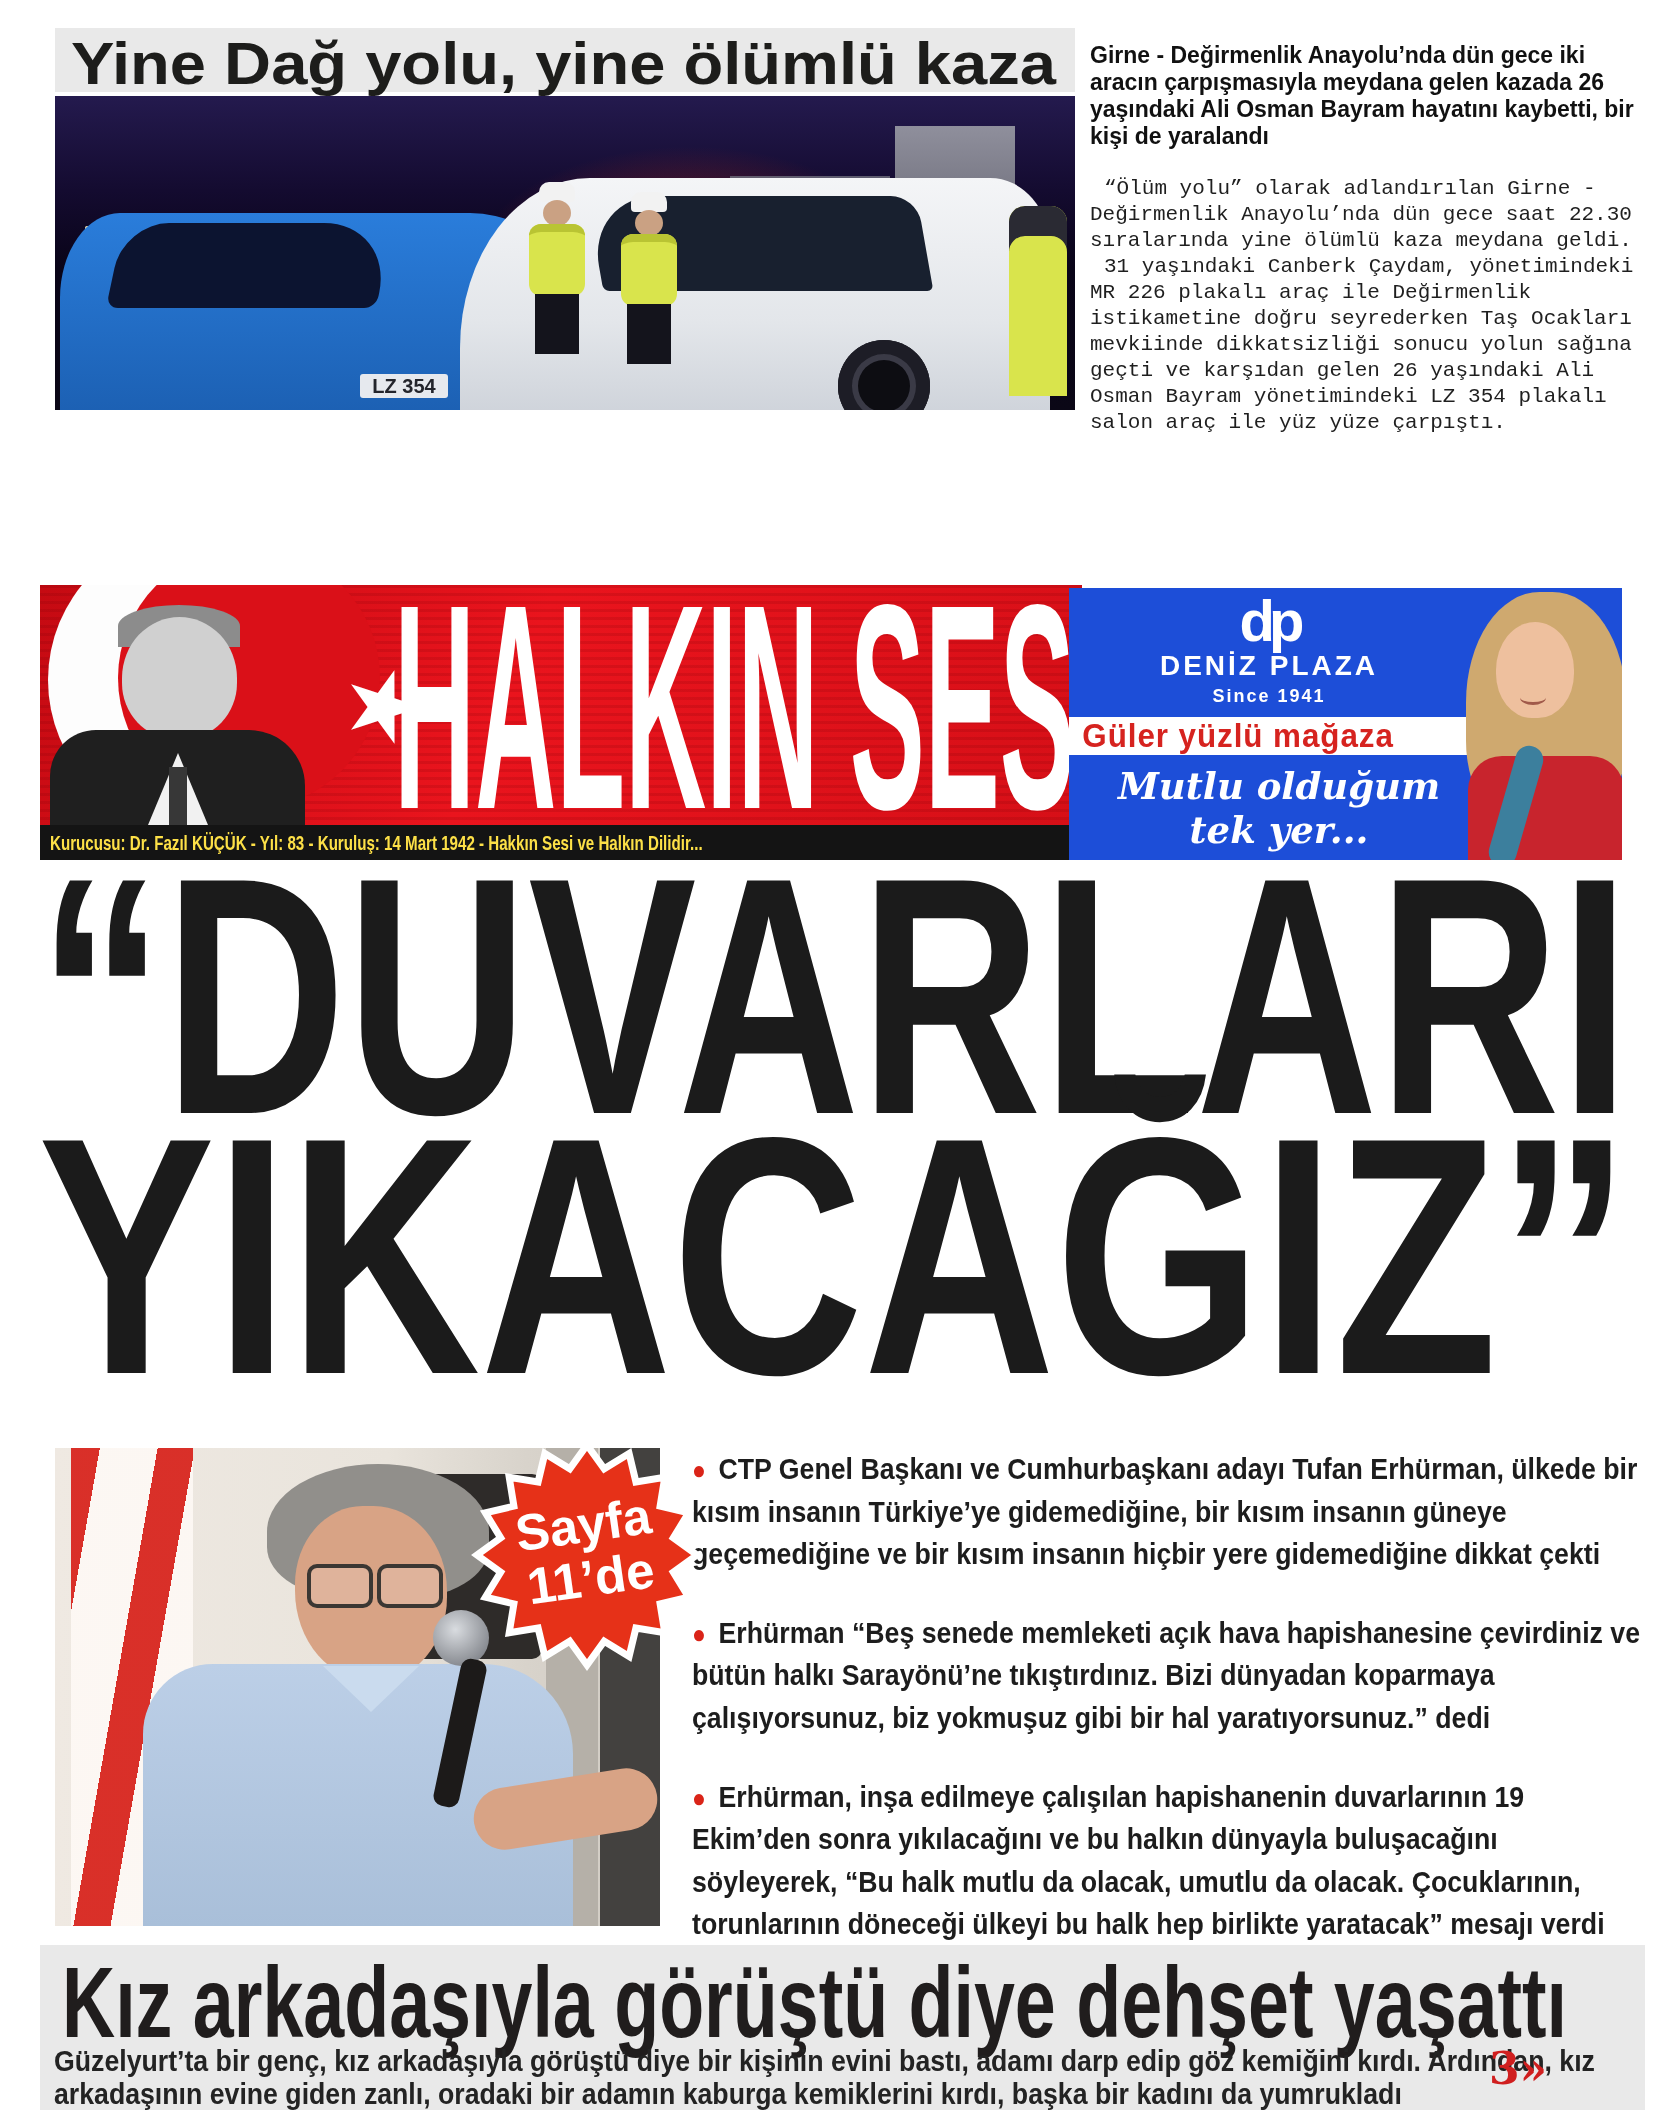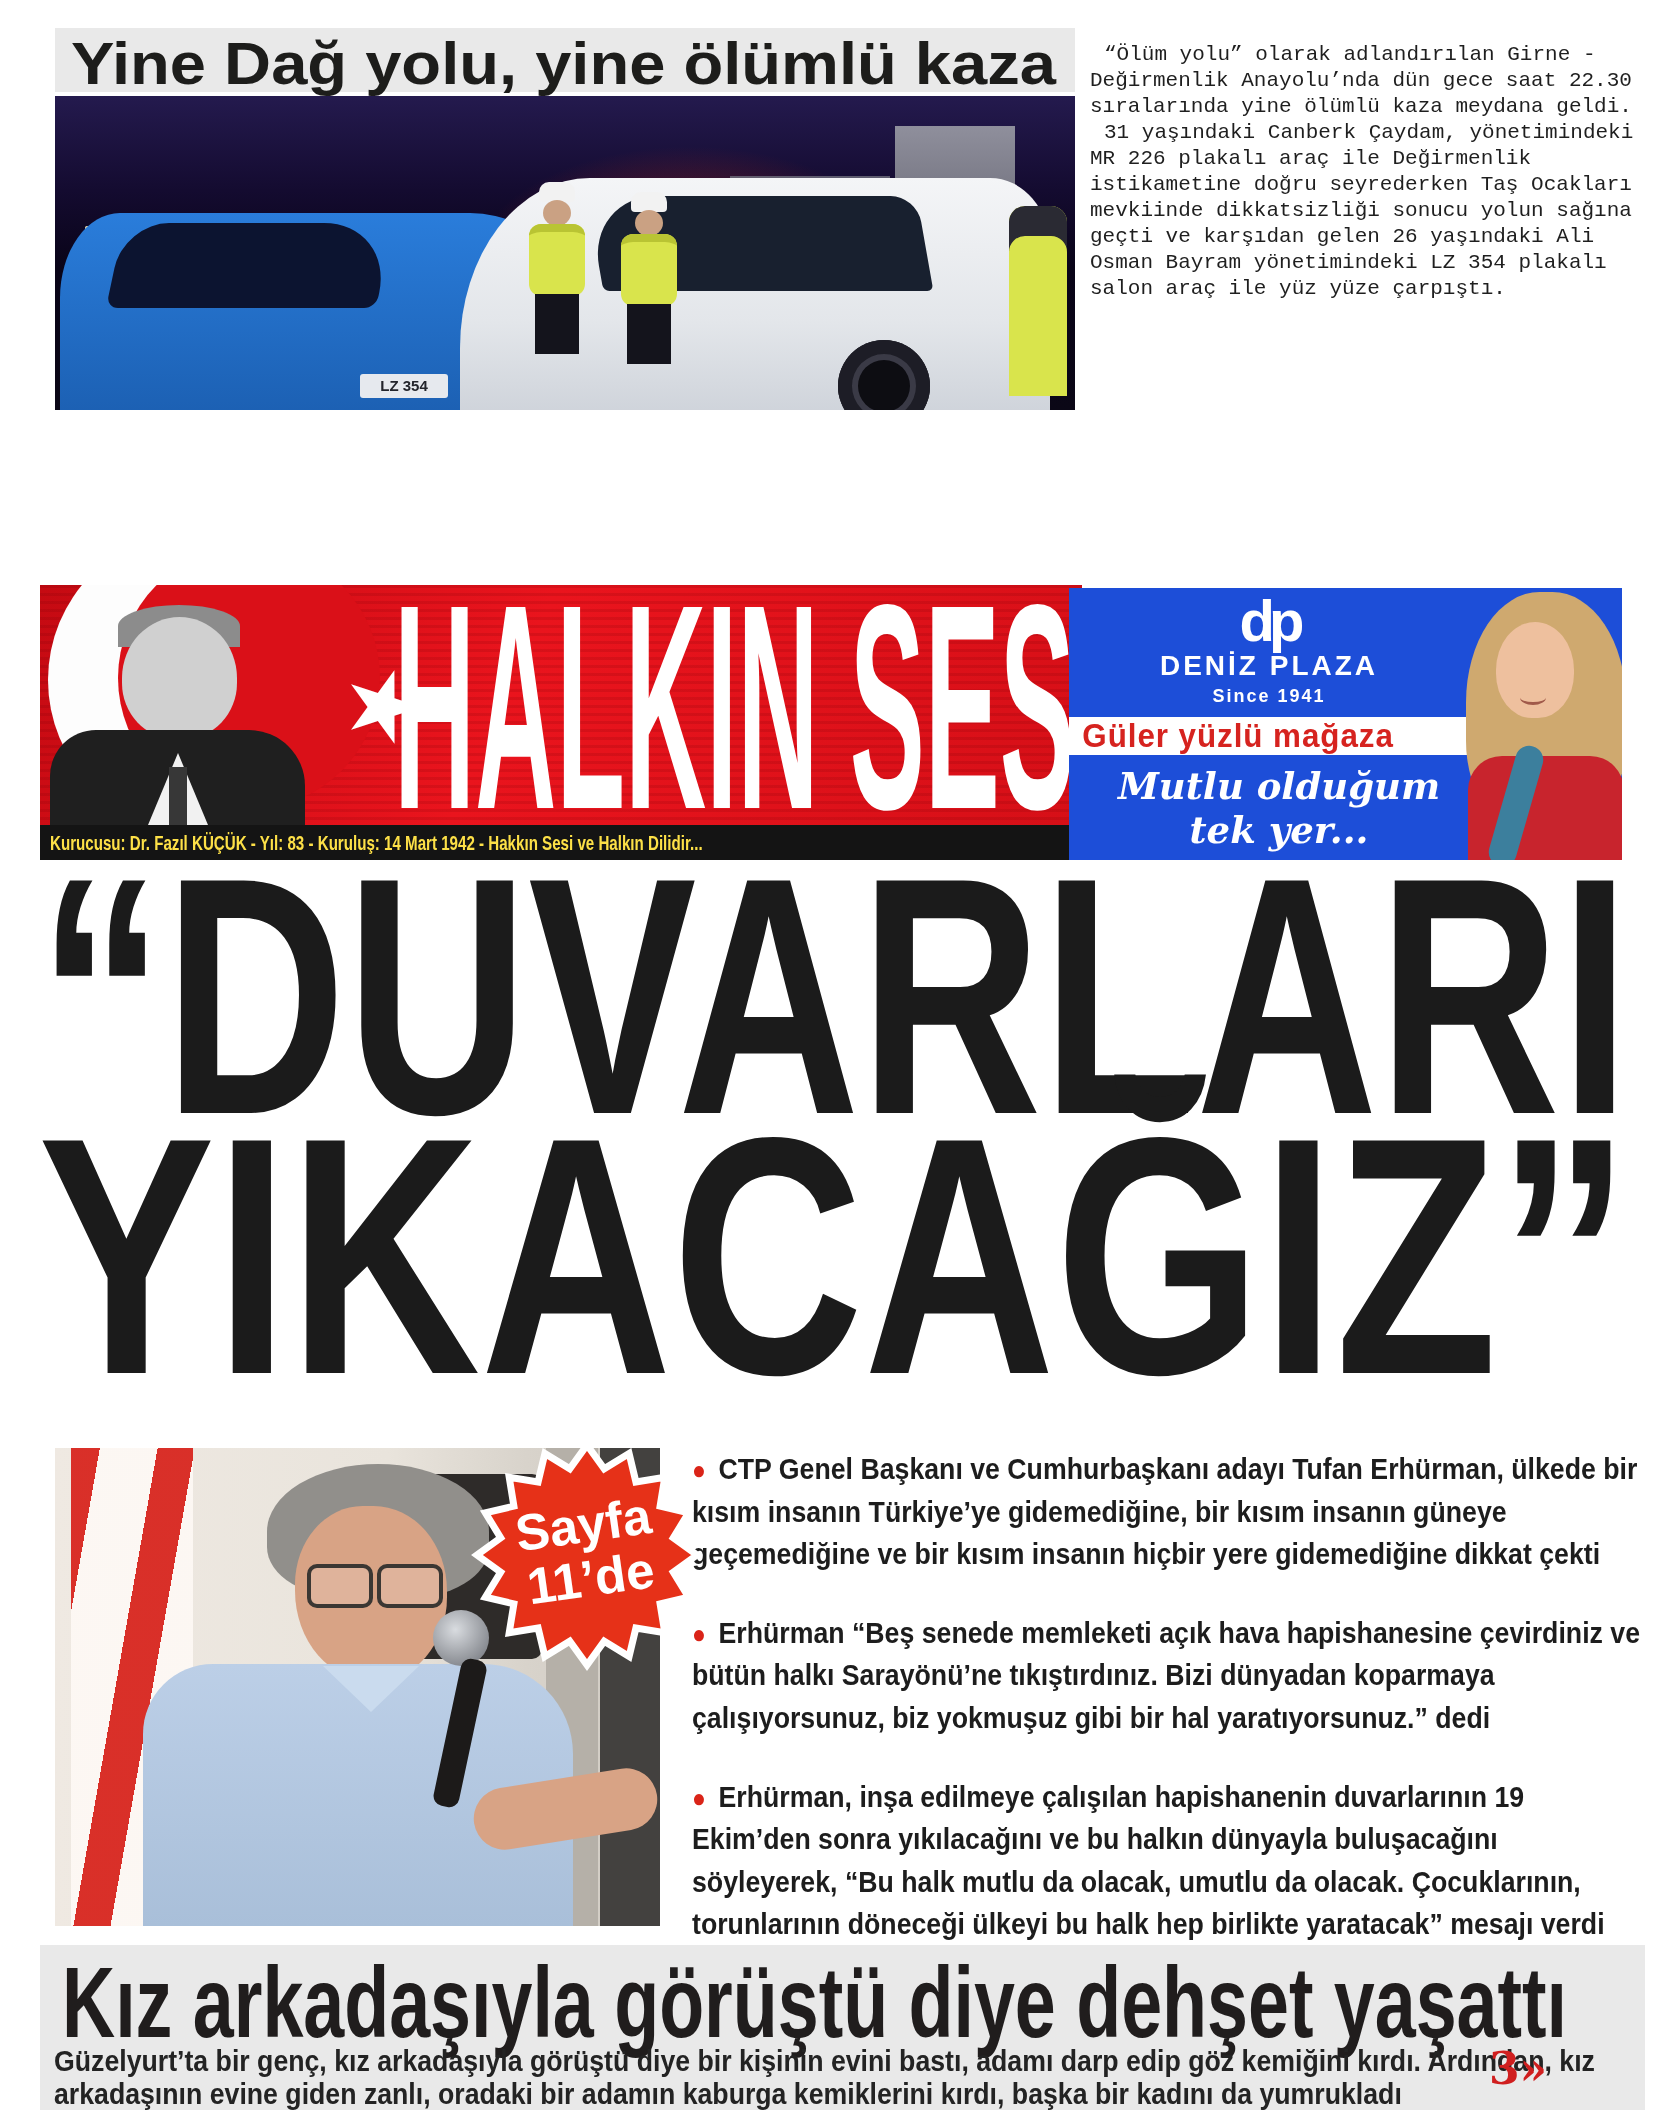--- a/index.html
+++ b/index.html
@@ -22,21 +22,21 @@
   .cp-plant2{position:absolute;right:185px;top:80px;width:160px;height:70px;background:#70707e;opacity:.8;}
   .cp-truck{position:absolute;right:300px;top:120px;width:170px;height:55px;background:#cfd2d8;opacity:.85;border-radius:4px;}
   .cp-wreck{position:absolute;left:480px;bottom:-10px;width:280px;height:160px;border-radius:45%;
       background:radial-gradient(circle at 50% 50%,#171420 30%,#2b2735 70%,rgba(43,39,53,0));}
   .cp-bluecar{position:absolute;left:5px;bottom:-18px;width:540px;height:215px;background:linear-gradient(180deg,#2a7ddb,#1b5eb0);
       border-radius:60px 130px 24px 18px / 85px 150px 24px 18px;}
   .cp-bluecar-glass{position:absolute;left:55px;top:10px;width:270px;height:85px;background:#0c1430;
       border-radius:45px 70px 12px 12px;transform:skewX(-12deg);}
   .cp-headlight{position:absolute;right:70px;bottom:58px;width:70px;height:34px;background:#f4f2e6;border-radius:50%;}
   .cp-plate{position:absolute;left:300px;bottom:30px;width:88px;height:24px;background:#e6e9ee;color:#23252c;
-      font-size:15px;font-weight:bold;text-align:center;line-height:24px;border-radius:3px;}
+      font-size:20px;font-weight:bold;text-align:center;line-height:24px;border-radius:3px;}
   .cp-whitecar{position:absolute;right:25px;bottom:-30px;width:590px;height:262px;
       background:linear-gradient(180deg,#f4f5f7 0%,#e3e6ea 55%,#c9ced6 100%);
       border-radius:130px 60px 18px 18px / 170px 70px 18px 18px;}
   .cp-whitecar-glass{position:absolute;left:135px;top:18px;width:330px;height:95px;background:#18202f;
       border-radius:70px 26px 6px 6px;transform:skewX(10deg);}
   .cp-wheel{position:absolute;right:120px;bottom:8px;width:92px;height:92px;background:#0d0d12;border-radius:50%;
       box-shadow:inset 0 0 0 14px #1d1d26, inset 0 0 0 20px #3a3a46;}
   .off{position:absolute;width:64px;height:175px;}
   .off-cap{position:absolute;left:14px;top:0;width:36px;height:20px;background:#f2f2f2;border-radius:10px 10px 4px 4px;}
   .off-face{position:absolute;left:18px;top:18px;width:28px;height:26px;background:#caa183;border-radius:50%;}
@@ -171,20 +171,21 @@
     <div class="off" style="left:562px;top:96px;">
       <div class="off-cap"></div>
       <div class="off-face"></div>
       <div class="off-vest"></div>
       <div class="off-legs"></div>
     </div>
     <div class="cp-bystander"></div>
   </div>
 
   <div class="top-col">
+    <p class="intro">Girne - Değirmenlik Anayolu’nda dün gece iki aracın çarpışmasıyla meydana gelen kazada 26 yaşındaki Ali Osman Bayram hayatını kaybetti, bir kişi de yaralandı</p>
     <p class="body">“Ölüm yolu” olarak adlandırılan Girne - Değirmenlik Anayolu’nda dün gece saat 22.30 sıralarında yine ölümlü kaza meydana geldi.</p>
     <p class="body">31 yaşındaki Canberk Çaydam, yönetimindeki MR 226 plakalı araç ile Değirmenlik istikametine doğru seyrederken Taş Ocakları mevkiinde  dikkatsizliği sonucu yolun sağına geçti ve karşıdan gelen 26 yaşındaki Ali Osman Bayram yönetimindeki LZ 354 plakalı salon araç ile yüz yüze çarpıştı.</p>
   </div>
 
   <div class="masthead">
     <div class="cres-outer"></div>
     <div class="cres-inner"></div>
     <div class="flag-star">★</div>
     <div class="fp">
       <div class="fp-hair"></div>

